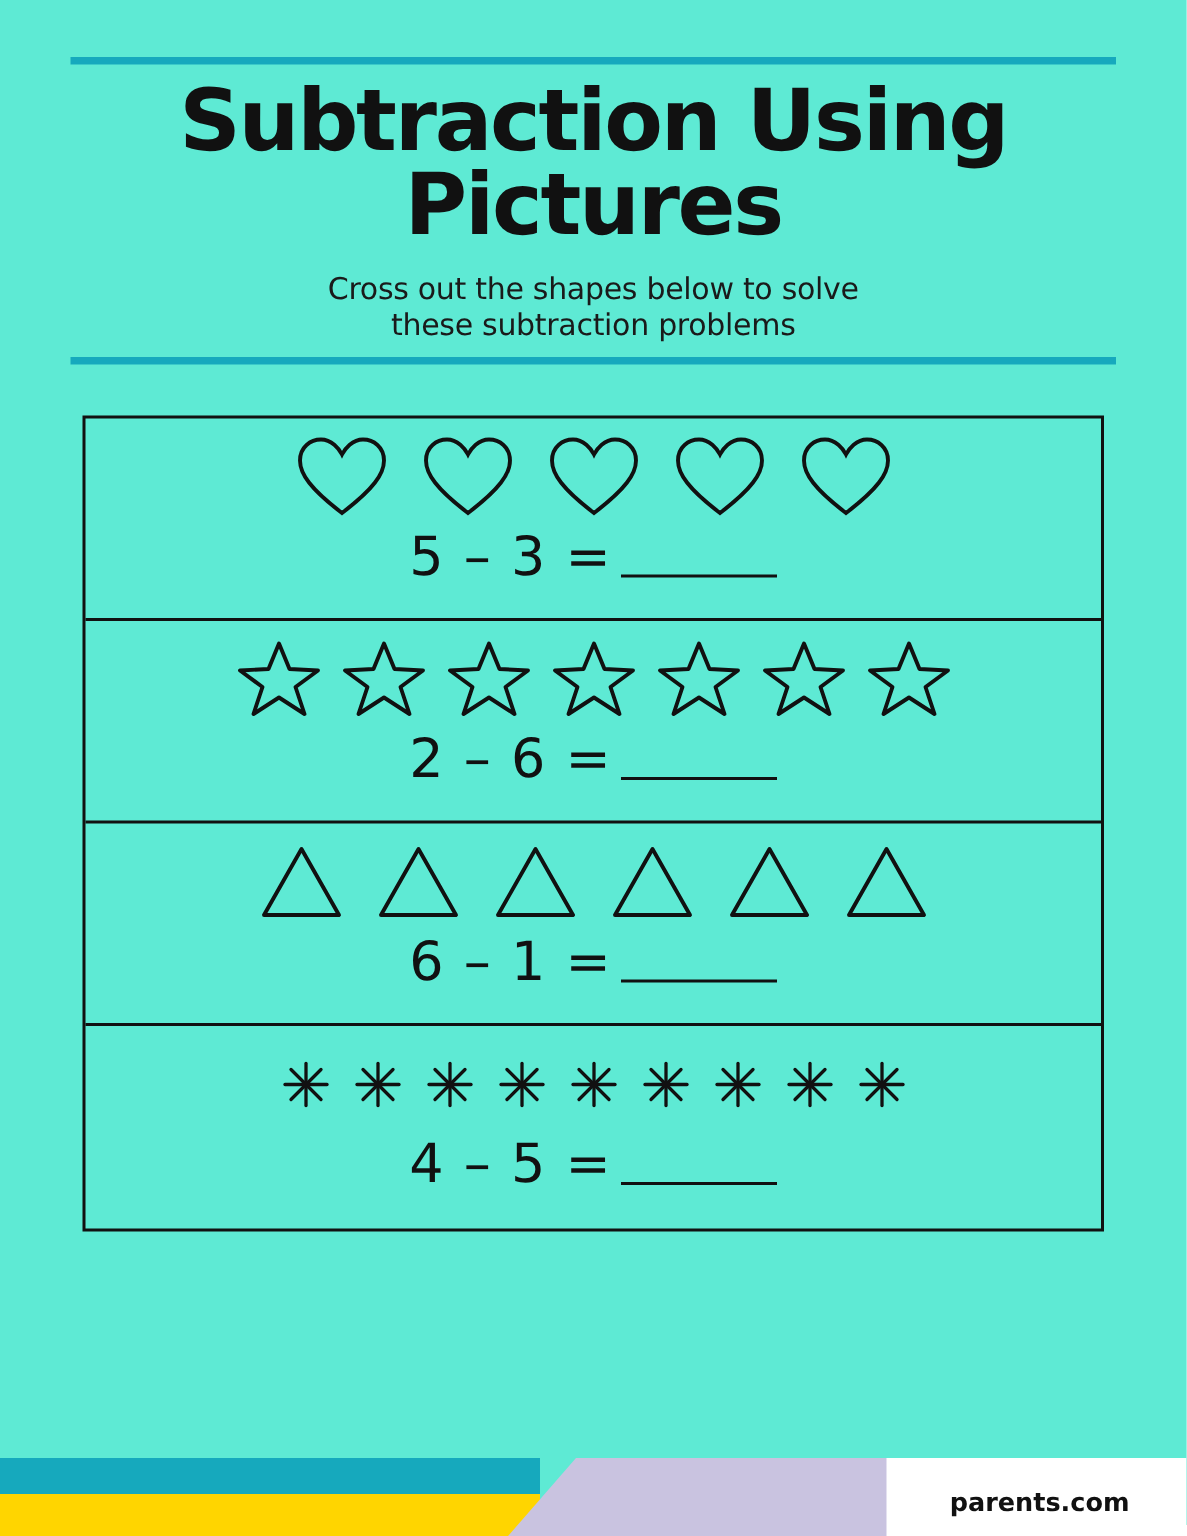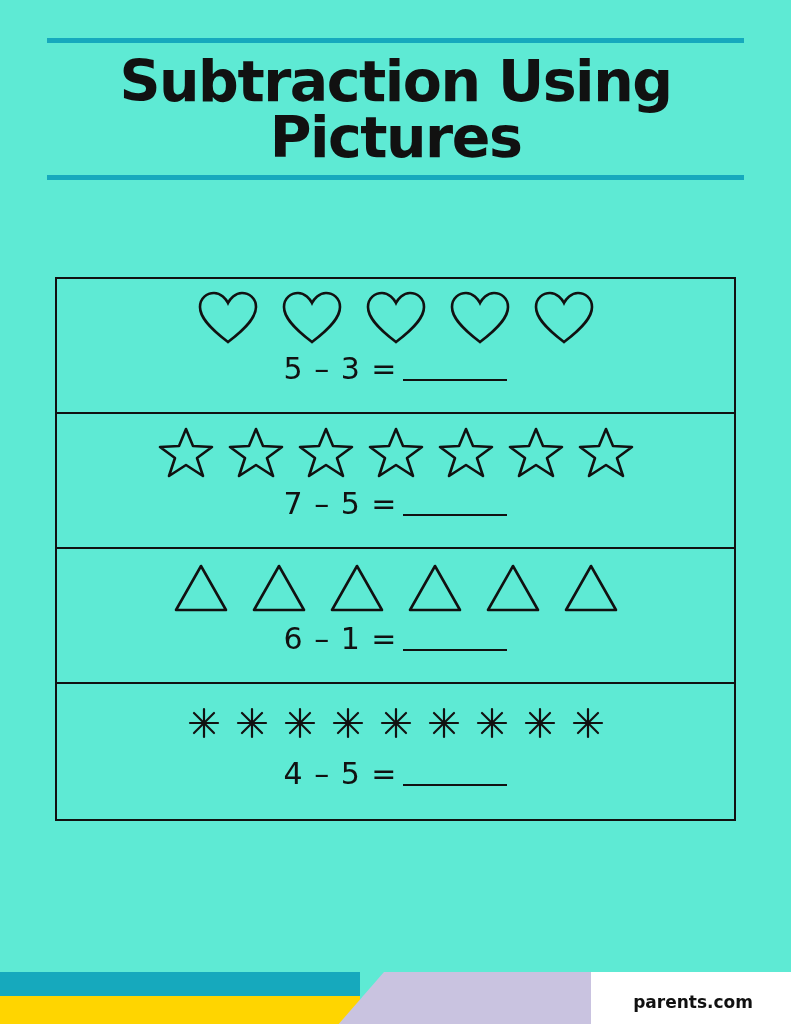--- a/index.html
+++ b/index.html
@@ -81,21 +81,21 @@
     gap: 22px;
     height: 68px;
     padding-top: 10px;
     box-sizing: border-box;
   }
   .shapes.tight { gap: 14px; }
 
   .equation {
     text-align: center;
     font-family: "DejaVu Sans", sans-serif;
-    font-size: 30px;
+    font-size: 36px;
     color: #111111;
     letter-spacing: 1px;
     margin-top: 4px;
   }
   .eq-blank {
     display: inline-block;
     width: 104px;
     border-bottom: 2px solid #111111;
     height: 20px;
     vertical-align: -2px;
@@ -148,20 +148,24 @@
   }
 </style>
 </head>
 <body>
 
 <div class="page">
 
   <div class="header">
     <div class="rule rule-top"></div>
     <h1 class="title">Subtraction Using Pictures</h1>
+    <div class="subtitle">
+      <div>Cross out the shapes below to solve</div>
+      <div>these subtraction problems</div>
+    </div>
     <div class="rule rule-bottom"></div>
   </div>
 
   <div class="worksheet">
 
     <div class="row">
       <div class="shapes">
         <span>
             <svg width="62" height="56" viewBox="0 0 62 56">
               <path d="M31 52 C 10 36, 3 26, 3 17 C 3 8, 10 3, 17 3 C 24 3, 29 9, 31 13 C 33 9, 38 3, 45 3 C 52 3, 59 8, 59 17 C 59 26, 52 36, 31 52 Z" fill="none" stroke="#111" stroke-width="2.6"></path>
@@ -225,21 +229,21 @@
               <path d="M28 3 L35 20 L54 21 L39 32 L45 50 L28 39 L11 50 L17 32 L2 21 L21 20 Z" fill="none" stroke="#111" stroke-width="2.6" stroke-linejoin="round"></path>
             </svg>
           </span>
         <span>
             <svg width="56" height="54" viewBox="0 0 56 54">
               <path d="M28 3 L35 20 L54 21 L39 32 L45 50 L28 39 L11 50 L17 32 L2 21 L21 20 Z" fill="none" stroke="#111" stroke-width="2.6" stroke-linejoin="round"></path>
             </svg>
           </span>
       </div>
       <div class="equation">
-        <span>7 – 5 =</span><span class="eq-blank"></span>
+        <span>2 – 6 =</span><span class="eq-blank"></span>
       </div>
     </div>
 
 
     <div class="row">
       <div class="shapes">
         <span>
             <svg width="56" height="52" viewBox="0 0 56 52">
               <path d="M28 4 L53 48 L3 48 Z" fill="none" stroke="#111" stroke-width="2.6" stroke-linejoin="round"></path>
             </svg>

